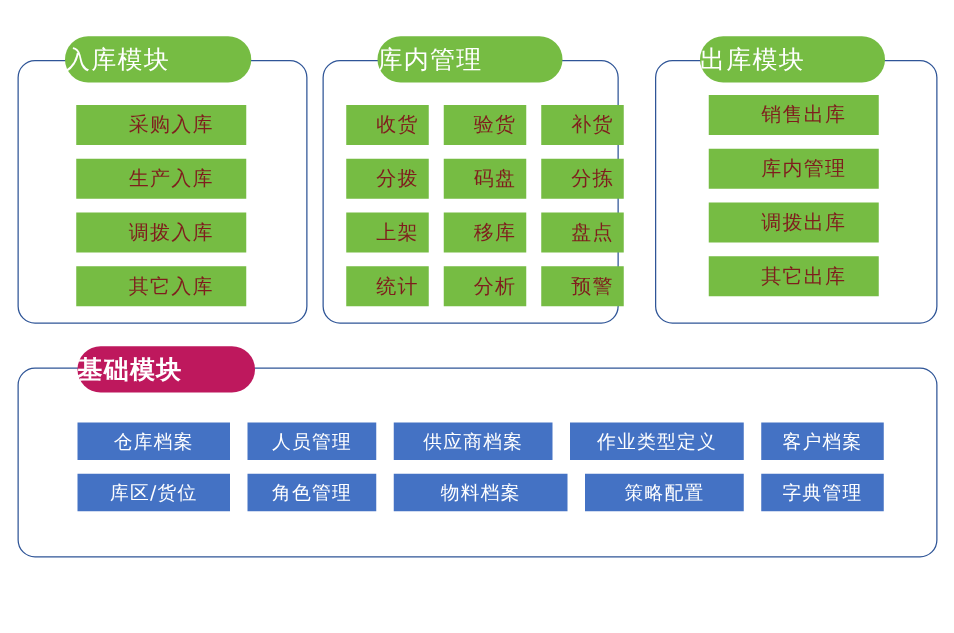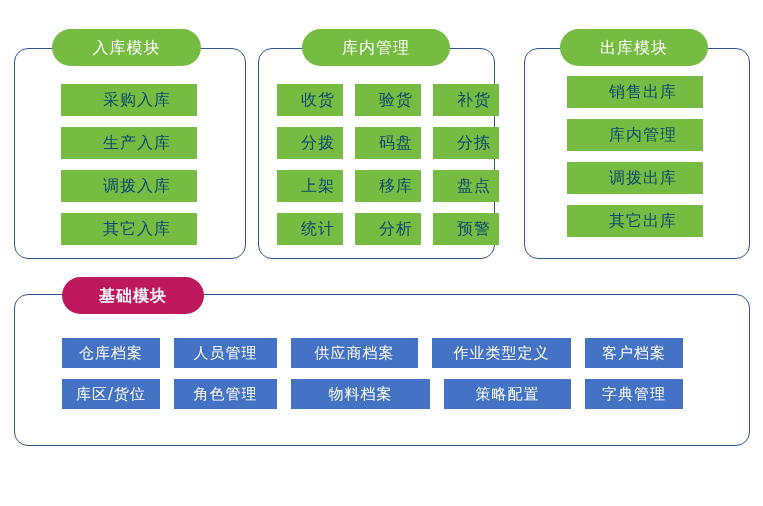--- a/index.html
+++ b/index.html
@@ -39,24 +39,23 @@
     width: 736px;
     height: 152px;
   }
 
   
   .pill {
     position: absolute;
     box-sizing: border-box;
     height: 37px;
     line-height: 37px;
-    text-align: center;
     border-radius: 19px;
     color: #ffffff;
-    font-size: 16px;
+    font-size: 20px;
     letter-spacing: 1px;
     white-space: nowrap;
     z-index: 5;
   }
   .pill.green { background: #76bc43; }
   .pill.blue  { background: #be185d; font-weight: bold; }
 
   #pill-inbound  { left: 52px;  top: 29px; width: 149px; }
   #pill-internal { left: 302px; top: 29px; width: 148px; }
   #pill-outbound { left: 560px; top: 29px; width: 148px; }
@@ -70,21 +69,21 @@
     gap: 11px;
   }
   #stack-inbound  { left: 61px;  top: 84px; width: 136px; }
   #stack-outbound { left: 567px; top: 76px; width: 136px; }
 
   .chip {
     box-sizing: border-box;
     height: 32px;
     line-height: 32px;
     text-align: center;
-    color: #0c4a6e;
+    color: #7f1d1d;
     font-size: 16px;
     letter-spacing: 1px;
     white-space: nowrap;
     background: #76bc43;
     padding-left: 16px;
   }
 
   
   #grid-internal {
     position: absolute;
@@ -113,21 +112,21 @@
     height: 30px;
     line-height: 30px;
     text-align: center;
     color: #ffffff;
     font-size: 15px;
     letter-spacing: 1px;
     white-space: nowrap;
     background: #4472c4;
     margin-right: 14px;
   }
-  .bchip.w113 { width: 98px; }
+  .bchip.w113 { width: 122px; }
   .bchip.w103 { width: 103px; }
   .bchip.w127 { width: 127px; }
   .bchip.w139 { width: 139px; }
   .bchip.w110 { width: 98px; }
 </style>
 </head>
 <body>
 
 <div class="panel panel-top" id="panel-inbound"></div>
 <div class="pill green" id="pill-inbound">入库模块</div>

